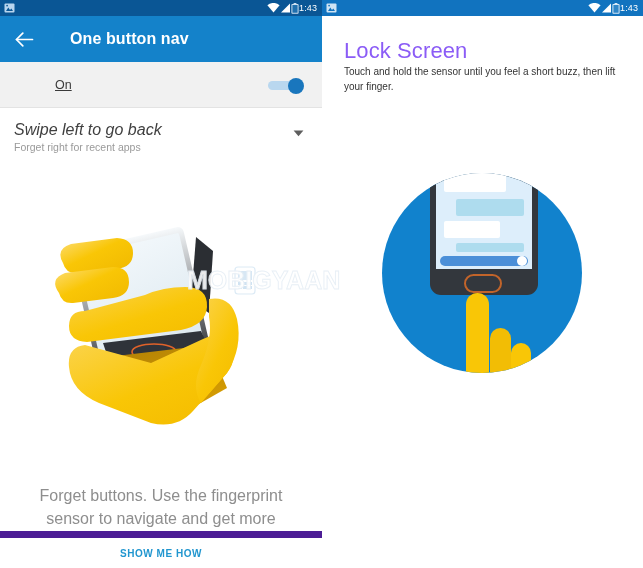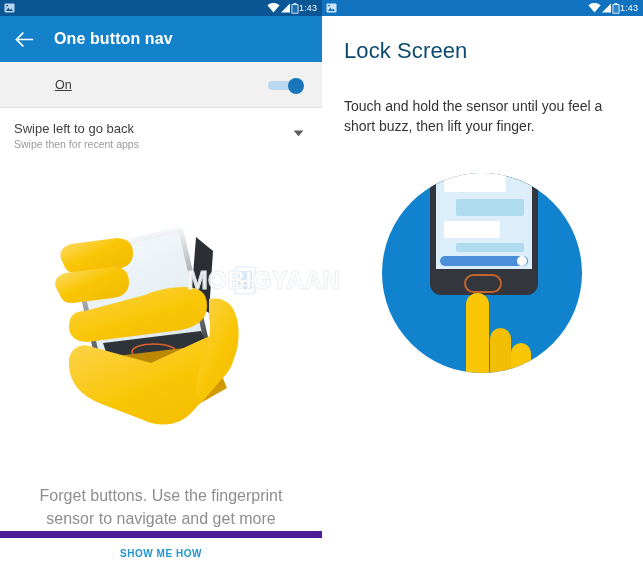--- a/index.html
+++ b/index.html
@@ -28,21 +28,21 @@
   .sb-dark  { background: #0a5695; }
   .sb-light { background: #1173bf; }
   .sb-time  { font-size: 9px; letter-spacing: .1px; color: #fff; line-height: 1; }
 
   .ico { display: inline-block; line-height: 0; }
 
   
   .appbar {
     height: 46px; background: #1482ca;
     display: flex; align-items: center;
-    padding-left: 15px; gap: 20px;
+    padding-left: 15px; gap: 36px;
   }
   .appbar-title { color: #ffffff; font-size: 16px; font-weight: 700; letter-spacing: .1px; }
 
   
   .on-row {
     height: 46px; background: #f1f1f1;
     display: flex; align-items: center;
     padding: 0 18px 0 55px;
     border-bottom: 1px solid #e3e3e3;
   }
@@ -57,45 +57,45 @@
     width: 16px; height: 16px; border-radius: 50%; background: #1976bd;
   }
 
   
   .swipe-row {
     padding: 13px 18px 12px 14px;
     display: flex; align-items: flex-start;
     background: #ffffff;
   }
   .swipe-texts { display: flex; flex-direction: column; gap: 2px; }
-  .swipe-title { font-size: 13px; color: #3f3f3f; }
+  .swipe-title { font-size: 16px; color: #3f3f3f; font-style: italic; }
   .swipe-sub   { font-size: 10.5px; color: #9a9a9a; }
   .swipe-chevron { margin-left: auto; margin-top: 9px; }
 
   
   .illus-left {
     position: absolute; left: 0; top: 175px;
     width: 322px; height: 300px;
     display: flex; align-items: center; justify-content: center;
   }
 
   
   .caption-left {
     position: absolute; left: 0; top: 484px; width: 322px;
     text-align: center; font-size: 16px; color: #8e8e8e; line-height: 1.45;
     padding: 0 36px;
   }
 
   
   .right-body { padding: 22px 22px 0 22px; }
   .lock-title {
-    font-size: 22px; color: #0c4a6e; font-weight: 400;
-    letter-spacing: .1px; margin-bottom: 32px;
-  }
-  .lock-desc { font-size: 14px; color: #343434; line-height: 1.45; }
+    font-size: 22px; color: #8b5cf6; font-weight: 400;
+    letter-spacing: .1px; margin-bottom: 1px;
+  }
+  .lock-desc { font-size: 10px; color: #343434; line-height: 1.45; }
 
   
   .illus-right {
     position: absolute; left: 0; top: 150px;
     width: 321px; height: 270px;
     display: flex; align-items: center; justify-content: center;
   }
 
   
   .bottombar {
@@ -175,21 +175,21 @@
       <span class="on-label">On</span>
       <span class="switch">
         <span class="switch-track"></span>
         <span class="switch-thumb"></span>
       </span>
     </div>
 
     <div class="swipe-row">
       <span class="swipe-texts">
         <span class="swipe-title">Swipe left to go back</span>
-        <span class="swipe-sub">Swipe then for recent apps</span>
+        <span class="swipe-sub">Forget right for recent apps</span>
       </span>
       <span class="swipe-chevron ico">
         <svg width="11" height="7" viewBox="0 0 11 7">
           <path d="M0.6 0.6 L10.4 0.6 L5.5 6.3 Z" fill="#5e5e5e"></path>
         </svg>
       </span>
     </div>
 
     <div class="illus-left">
       <svg width="240" height="200" viewBox="0 0 240 200">

